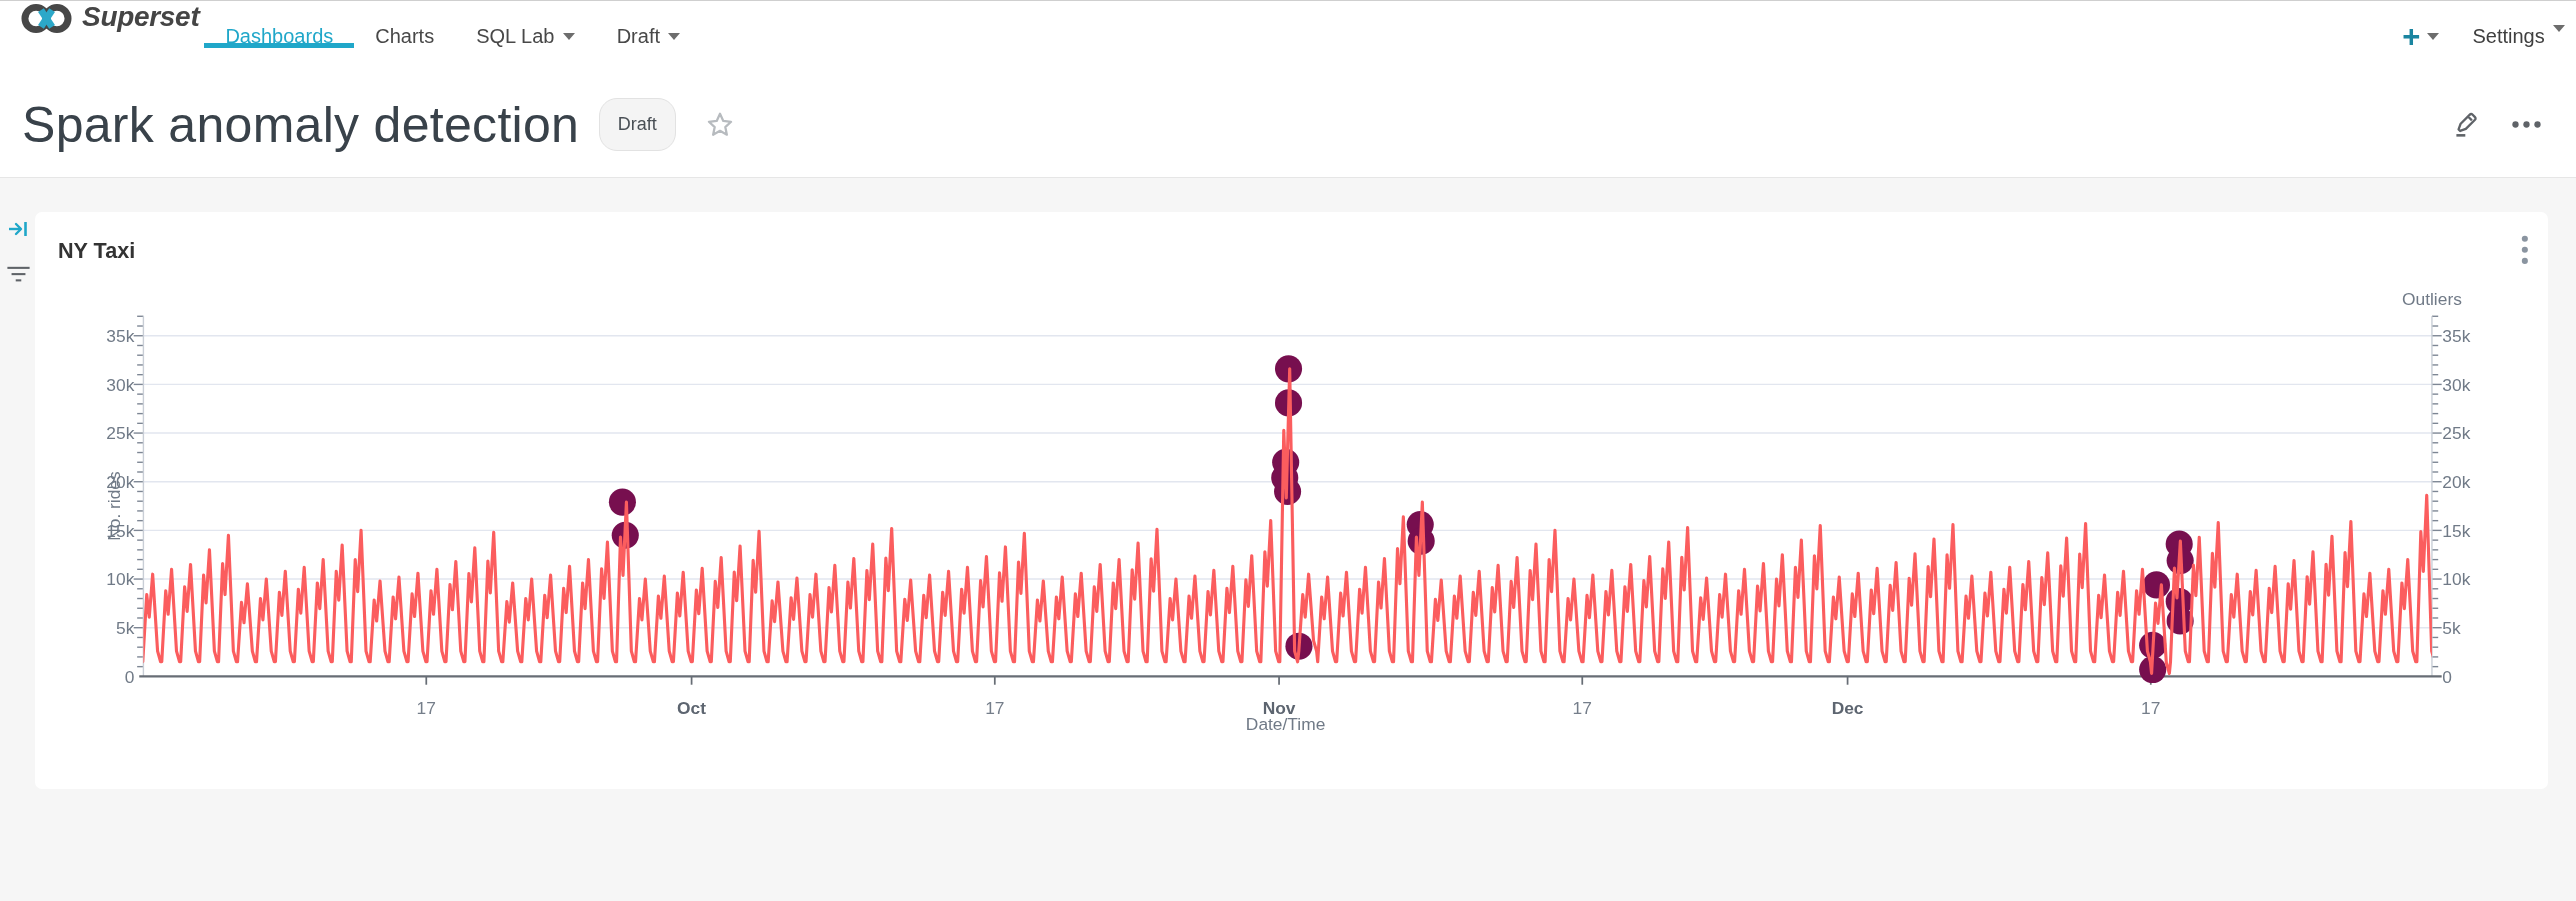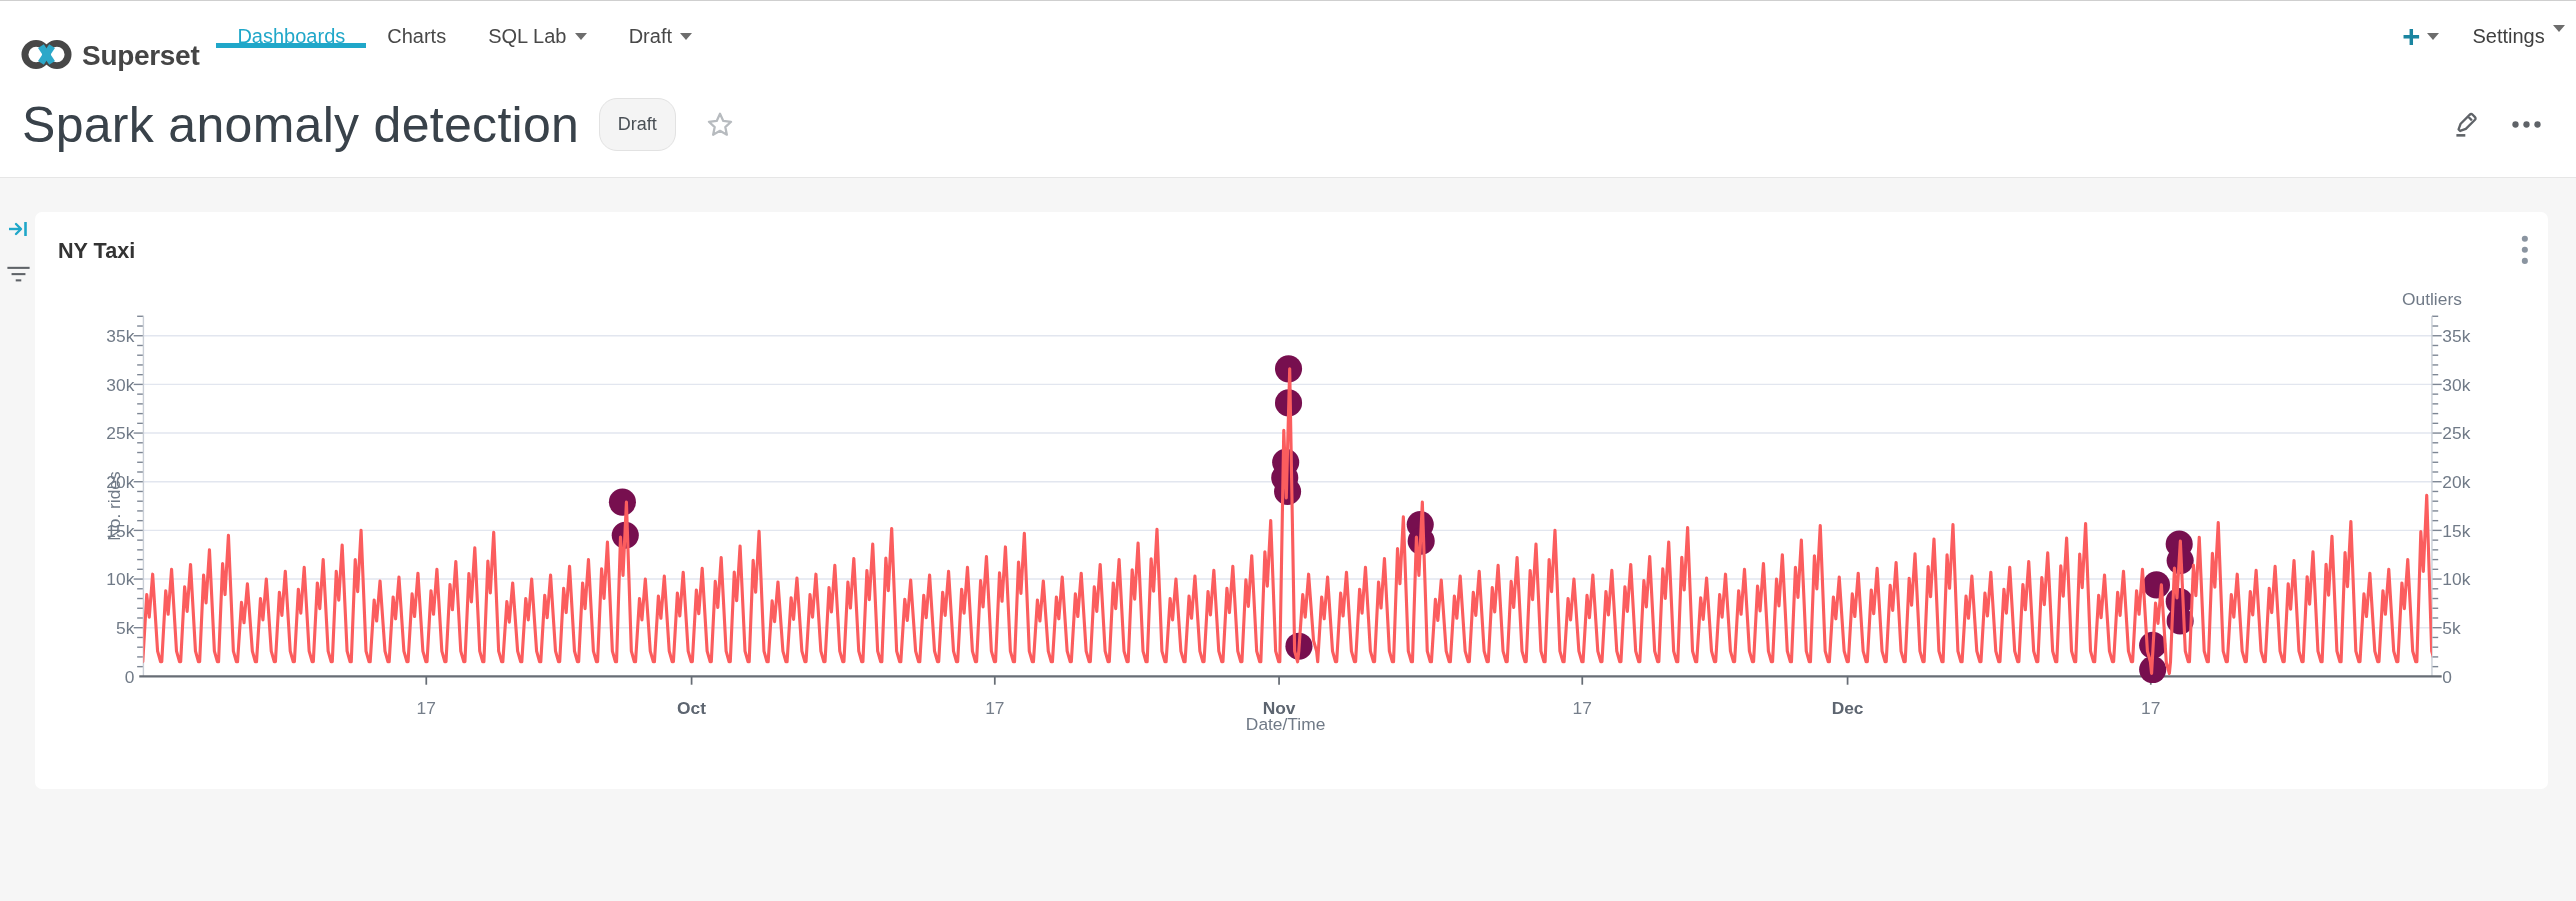--- a/index.html
+++ b/index.html
@@ -6,21 +6,21 @@
   body{
     width:2576px;height:901px;position:relative;overflow:hidden;
     background:#f6f6f6;font-family:"Liberation Sans",sans-serif;
     -webkit-font-smoothing:antialiased;
   }
   
   .nav{
     position:absolute;top:0;left:0;width:2576px;height:72px;background:#ffffff;
     border-top:1.4px solid #cfcfcf;box-sizing:border-box;display:flex;align-items:stretch;
   }
-  .brand{display:flex;align-items:flex-end;margin-left:18px;margin-right:17px;}
+  .brand{display:flex;align-items:flex-start;margin-left:18px;margin-right:5px;font-style:italic;}
   .brand-text{font-size:28px;font-weight:700;color:#454545;letter-spacing:-0.3px;margin-left:7px;}
   .menu{display:flex;align-items:center;}
   .menu-item{
     display:flex;align-items:center;padding:0 21px;font-size:20px;color:#484848;
     position:relative;cursor:pointer;white-space:nowrap;
   }
   .menu-item.active{color:#20a7c9;}
   .menu-item.active::after{
     content:"";position:absolute;left:0;right:0;bottom:0;height:4.9px;background:#20a7c9;
   }

